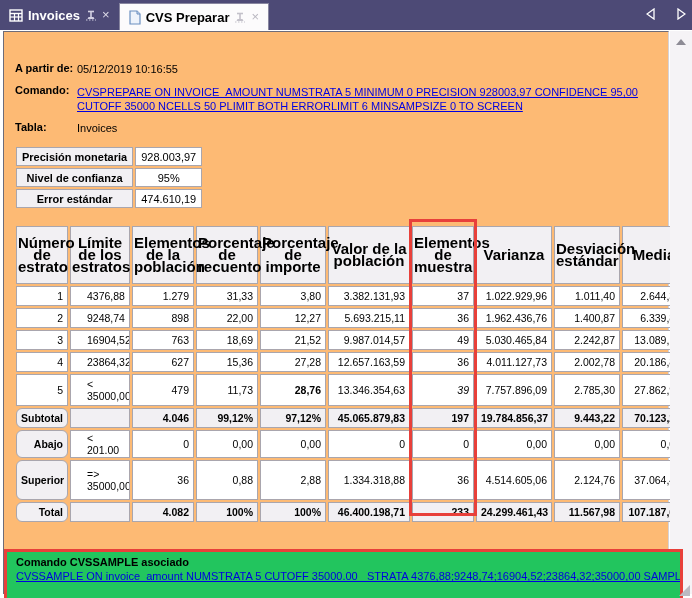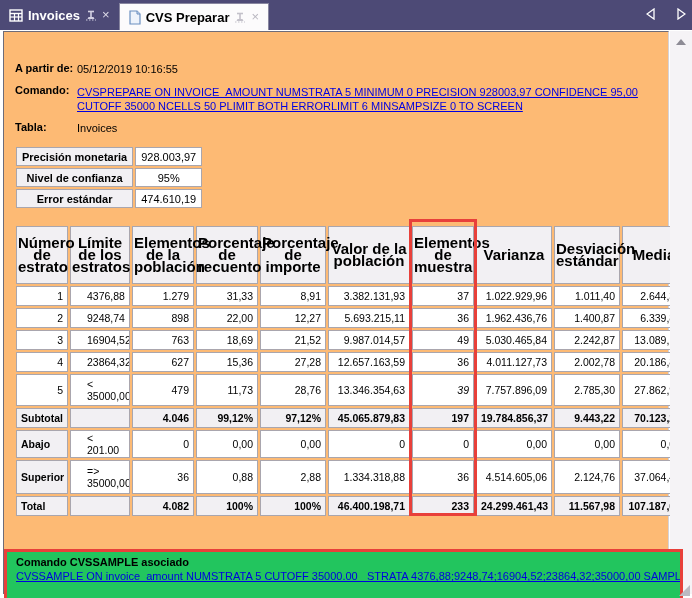--- a/index.html
+++ b/index.html
@@ -38,21 +38,21 @@
   
   table.strata { border-collapse:separate; border-spacing:2px; table-layout:fixed;
                  width:652px; margin:14px 0 0 -1px; font-size:10px; }
   table.strata th { border:1px solid #a9a6ae; background:#f2f0f3; font-weight:bold;
                     text-align:center; vertical-align:middle; padding:2px 1px; height:58px;
                     font-size:15px; line-height:12px; }
   table.strata td { border:1px solid #a9a6ae; background:#ffffff; text-align:right;
                     vertical-align:middle; padding:1px 4px; height:20px; white-space:nowrap;
                     overflow:hidden; font-size:10.5px; }
   table.strata td.limit { text-align:left; white-space:normal; line-height:12px;padding-left:16px; }
-  table.strata td.rowlabel { font-weight:bold; background:#f2f0f3; text-align:left; }
+  table.strata td.rowlabel { font-weight:bold; background:#f2f0f3; text-align:right;border-radius:6px; }
   table.strata tr.subtotal td, table.strata tr.total td { background:#f2f0f3; font-weight:bold; }
 
   
   .colbox { position:absolute; border:3px solid #e8403a; background:transparent; pointer-events:none; }
   .footerbox { position:absolute; left:4px; top:549px; width:679px; height:52px;
                border:3px solid #e8403a; background:#22c55e; padding:3px 0 0 9px; z-index:5; }
   .footerbox .ftitle { font-size:11px; font-weight:bold; line-height:14px; }
   .footerbox .flink { display:block; font-size:11px; color:#0000e0; text-decoration:underline;
                       white-space:nowrap; overflow:hidden; line-height:14px; cursor:pointer; }
 
@@ -180,21 +180,21 @@
           <th>Desviación estándar</th>
           <th>Media</th>
         </tr>
       </thead>
     <tbody>
         <tr class="data">
           <td>1</td>
           <td class="limit">4376,88</td>
           <td>1.279</td>
           <td>31,33</td>
-          <td>8,91</td>
+          <td>3,80</td>
           <td>3.382.131,93</td>
           <td>37</td>
           <td>1.022.929,96</td>
           <td>1.011,40</td>
           <td>2.644,36</td>
         </tr>
         <tr class="data">
           <td>2</td>
           <td class="limit">9248,74</td>
           <td>898</td>
@@ -228,21 +228,21 @@
           <td>36</td>
           <td>4.011.127,73</td>
           <td>2.002,78</td>
           <td>20.186,86</td>
         </tr>
         <tr class="data">
           <td style="height: 32px;">5</td>
           <td class="limit" style="height: 32px;">&lt; 35000,00</td>
           <td style="height: 32px;">479</td>
           <td style="height: 32px;">11,73</td>
-          <td style="height: 28px;">28,76</td>
+          <td style="height: 28px; font-weight: bold;">28,76</td>
           <td style="height: 32px;">13.346.354,63</td>
           <td style="height: 32px; font-style: italic;">39</td>
           <td style="height: 32px;">7.757.896,09</td>
           <td style="height: 32px;">2.785,30</td>
           <td style="height: 32px;">27.862,95</td>
         </tr>
         <tr class="subtotal">
           <td class="rowlabel">Subtotal</td>
           <td class="limit"></td>
           <td>4.046</td>
@@ -263,21 +263,21 @@
           <td style="height: 22px;">0</td>
           <td style="height: 22px;">0</td>
           <td style="height: 22px;">0,00</td>
           <td style="height: 22px;">0,00</td>
           <td style="height: 22px;">0,00</td>
         </tr>
         <tr class="special">
           <td class="rowlabel" style="height: 34px;">Superior</td>
           <td class="limit" style="height: 34px;">=&gt; 35000,00</td>
           <td style="height: 34px;">36</td>
-          <td style="height: 34px; padding-left: 20px;">0,88</td>
+          <td style="height: 40px; padding-left: 20px;">0,88</td>
           <td style="height: 34px;">2,88</td>
           <td style="height: 34px;">1.334.318,88</td>
           <td style="height: 34px;">36</td>
           <td style="height: 34px;">4.514.605,06</td>
           <td style="height: 32px;">2.124,76</td>
           <td style="height: 34px;">37.064,41</td>
         </tr>
         <tr class="total">
           <td class="rowlabel">Total</td>
           <td class="limit"></td>

